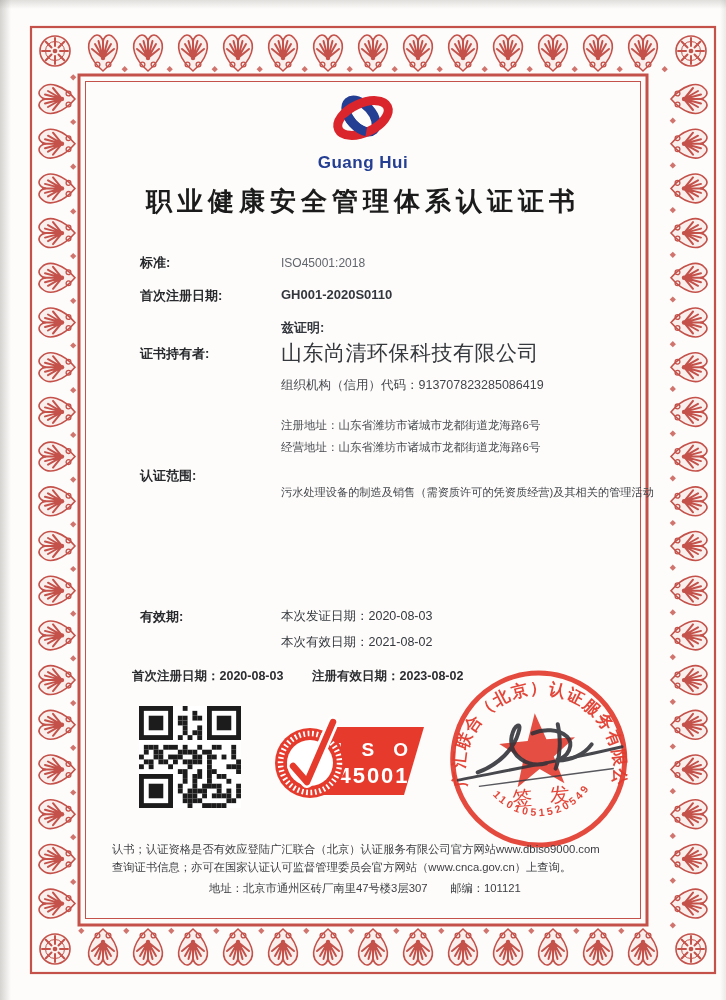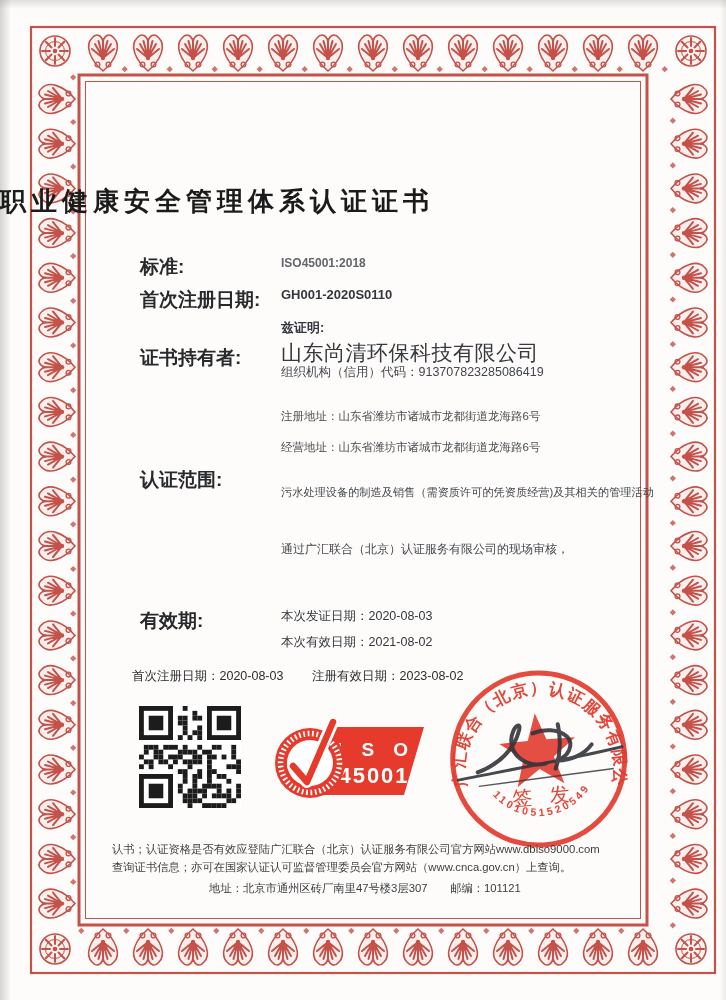--- a/index.html
+++ b/index.html
@@ -12,30 +12,30 @@
     position:relative;width:726px;height:1000px;overflow:hidden;
     background:
       linear-gradient(90deg, rgba(110,105,100,.28), rgba(110,105,100,0) 11px) no-repeat left top/14px 100%,
       linear-gradient(180deg, rgba(110,105,100,.20), rgba(110,105,100,0) 9px) no-repeat left top/100% 12px,
       linear-gradient(270deg, rgba(110,105,100,.12), rgba(110,105,100,0) 6px) no-repeat right top/8px 100%,
       #fdfcfa;
   }
   .frame{position:absolute;left:0;top:0;}
   .logo-wrap{position:absolute;left:0;top:86px;width:100%;text-align:center;}
   .logo-name{margin-top:1px;font-size:17px;font-weight:bold;color:#233e92;letter-spacing:.5px;}
-  .cert-title{position:absolute;left:0;top:184px;width:100%;text-align:left;
+  .cert-title{position:absolute;left:0;top:184px;width:100%;text-align:center;
     font-size:26px;font-weight:bold;letter-spacing:5px;color:#1b1b1b;white-space:nowrap;}
-  .lab{position:absolute;left:140px;font-weight:bold;font-size:19px;color:#27292c;white-space:nowrap;}
+  .lab{position:absolute;left:140px;font-weight:bold;font-size:13px;color:#27292c;white-space:nowrap;}
   .val{position:absolute;left:281px;font-size:12.5px;color:#43464c;white-space:nowrap;}
-  .muted{color:#61656c;font-size:12px;font-weight:bold;}
+  .muted{color:#61656c;font-size:12px;}
   .strong{font-weight:bold;font-size:13px;color:#33373d;}
   .holder{font-size:21px;font-weight:400;color:#35383c;letter-spacing:.5px;}
   .small{font-size:11.5px;color:#4a4d52;}
   .scope{font-size:11.2px;color:#44474c;margin-top:16px;}
-  .datebold{position:absolute;font-weight:normal;font-size:12.5px;color:#2b2d30;white-space:nowrap;}
+  .datebold{position:absolute;font-weight:bold;font-size:12.5px;color:#2b2d30;white-space:nowrap;}
   .qr{position:absolute;left:139px;top:706px;}
   .isobadge{position:absolute;left:266px;top:715px;}
   .stamp{position:absolute;left:443px;top:669px;transform:rotate(-5deg);}
   .footer{position:absolute;left:112px;top:840px;width:506px;font-size:11.3px;
     line-height:1.62;color:#3b3d40;}
   .footer .addr{text-align:center;margin-top:2px;}
 </style>
 </head>
 <body>
 
@@ -126,42 +126,49 @@
         <use href="#bmotif" transform="translate(691 858.9000000000002) rotate(90)"></use>
         <use href="#bmotif" transform="translate(55 903.6000000000003) rotate(-90)"></use>
         <use href="#bmotif" transform="translate(691 903.6000000000003) rotate(90)"></use>
         <use href="#bcorner" transform="translate(55 51) rotate(0)"></use>
         <use href="#bcorner" transform="translate(691 51) rotate(0)"></use>
         <use href="#bcorner" transform="translate(55 949) rotate(0)"></use>
         <use href="#bcorner" transform="translate(691 949) rotate(0)"></use>
       </g>
   </svg>
 
+  <div class="logo-wrap">
+    <svg width="84" height="62" viewBox="0 0 84 62">
+      <ellipse cx="40" cy="30" rx="19" ry="11" transform="rotate(48 40 30)" fill="none" stroke="#233e92" stroke-width="9"></ellipse>
+      <ellipse cx="42" cy="32" rx="27" ry="14.5" transform="rotate(-25 42 32)" fill="none" stroke="#d9252b" stroke-width="9"></ellipse>
+      <ellipse cx="40" cy="30" rx="19" ry="11" transform="rotate(48 40 30)" fill="none" stroke="#233e92" stroke-width="9" stroke-dasharray="24 200" stroke-dashoffset="-8"></ellipse>
+    </svg>
+    <div class="logo-name">Guang Hui</div>
+  </div>
 
   <div class="cert-title">职业健康安全管理体系认证证书</div>
 
   <div class="lab" style="top:254px">标准:</div>
   <div class="val muted" style="top:256px">ISO45001:2018</div>
 
   <div class="lab" style="top:287px">首次注册日期:</div>
   <div class="val strong" style="top:287px">GH001-2020S0110</div>
 
   <div class="val strong" style="top:319px;font-size:13px">兹证明:</div>
 
   <div class="lab" style="top:345px">证书持有者:</div>
   <div class="val holder" style="top:339px">山东尚清环保科技有限公司</div>
 
-  <div class="val" style="top:364px">组织机构（信用）代码：913707823285086419</div>
-  <div class="val small" style="top:409px">注册地址：山东省潍坊市诸城市龙都街道龙海路6号</div>
+  <div class="val" style="top:377px">组织机构（信用）代码：913707823285086419</div>
+  <div class="val small" style="top:418px">注册地址：山东省潍坊市诸城市龙都街道龙海路6号</div>
   <div class="val small" style="top:440px">经营地址：山东省潍坊市诸城市龙都街道龙海路6号</div>
 
   <div class="lab" style="top:467px">认证范围:</div>
   <div class="val scope" style="top:469px">污水处理设备的制造及销售（需资质许可的凭资质经营)及其相关的管理活动</div>
 
-  <div class="val" style="top:541px;font-size:12px">通过广汇联合（北京）认证服务有限公司的现场审核，</div>
 
   <div class="lab" style="top:608px">有效期:</div>
   <div class="val" style="top:608px;color:#33373d">本次发证日期：2020-08-03</div>
   <div class="val" style="top:634px;color:#33373d">本次有效日期：2021-08-02</div>
 
   <div class="datebold" style="left:132px;top:668px">首次注册日期：2020-08-03</div>
   <div class="datebold" style="left:312px;top:668px">注册有效日期：2023-08-02</div>
 
   <svg class="qr" width="102" height="102" viewBox="0 0 102 102">
     <rect width="102" height="102" fill="#ffffff"></rect>

